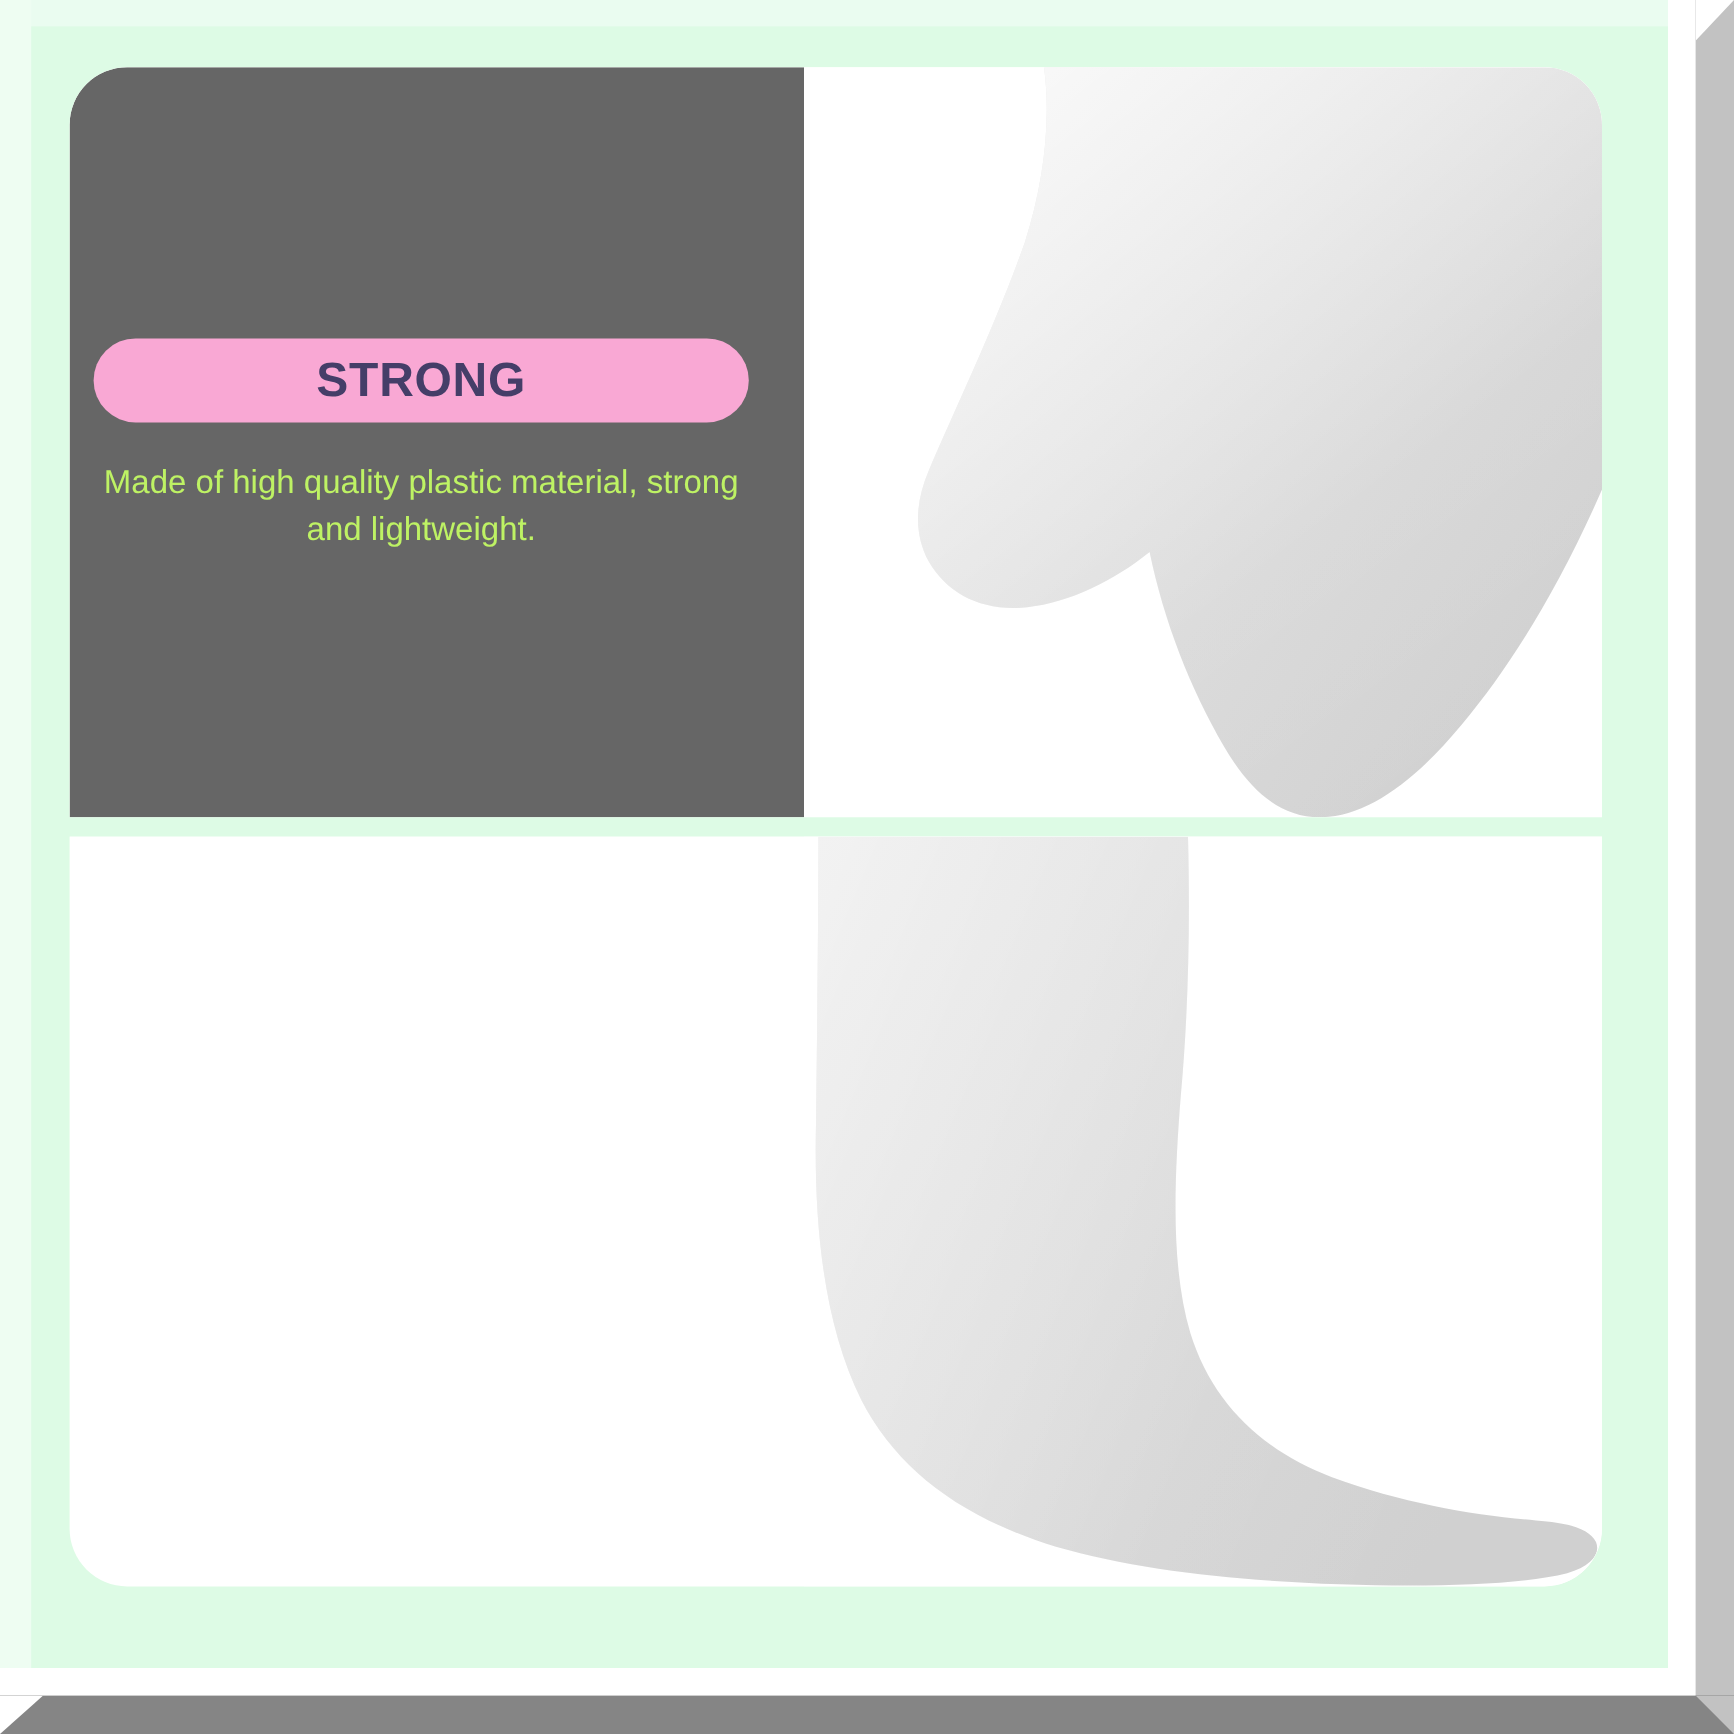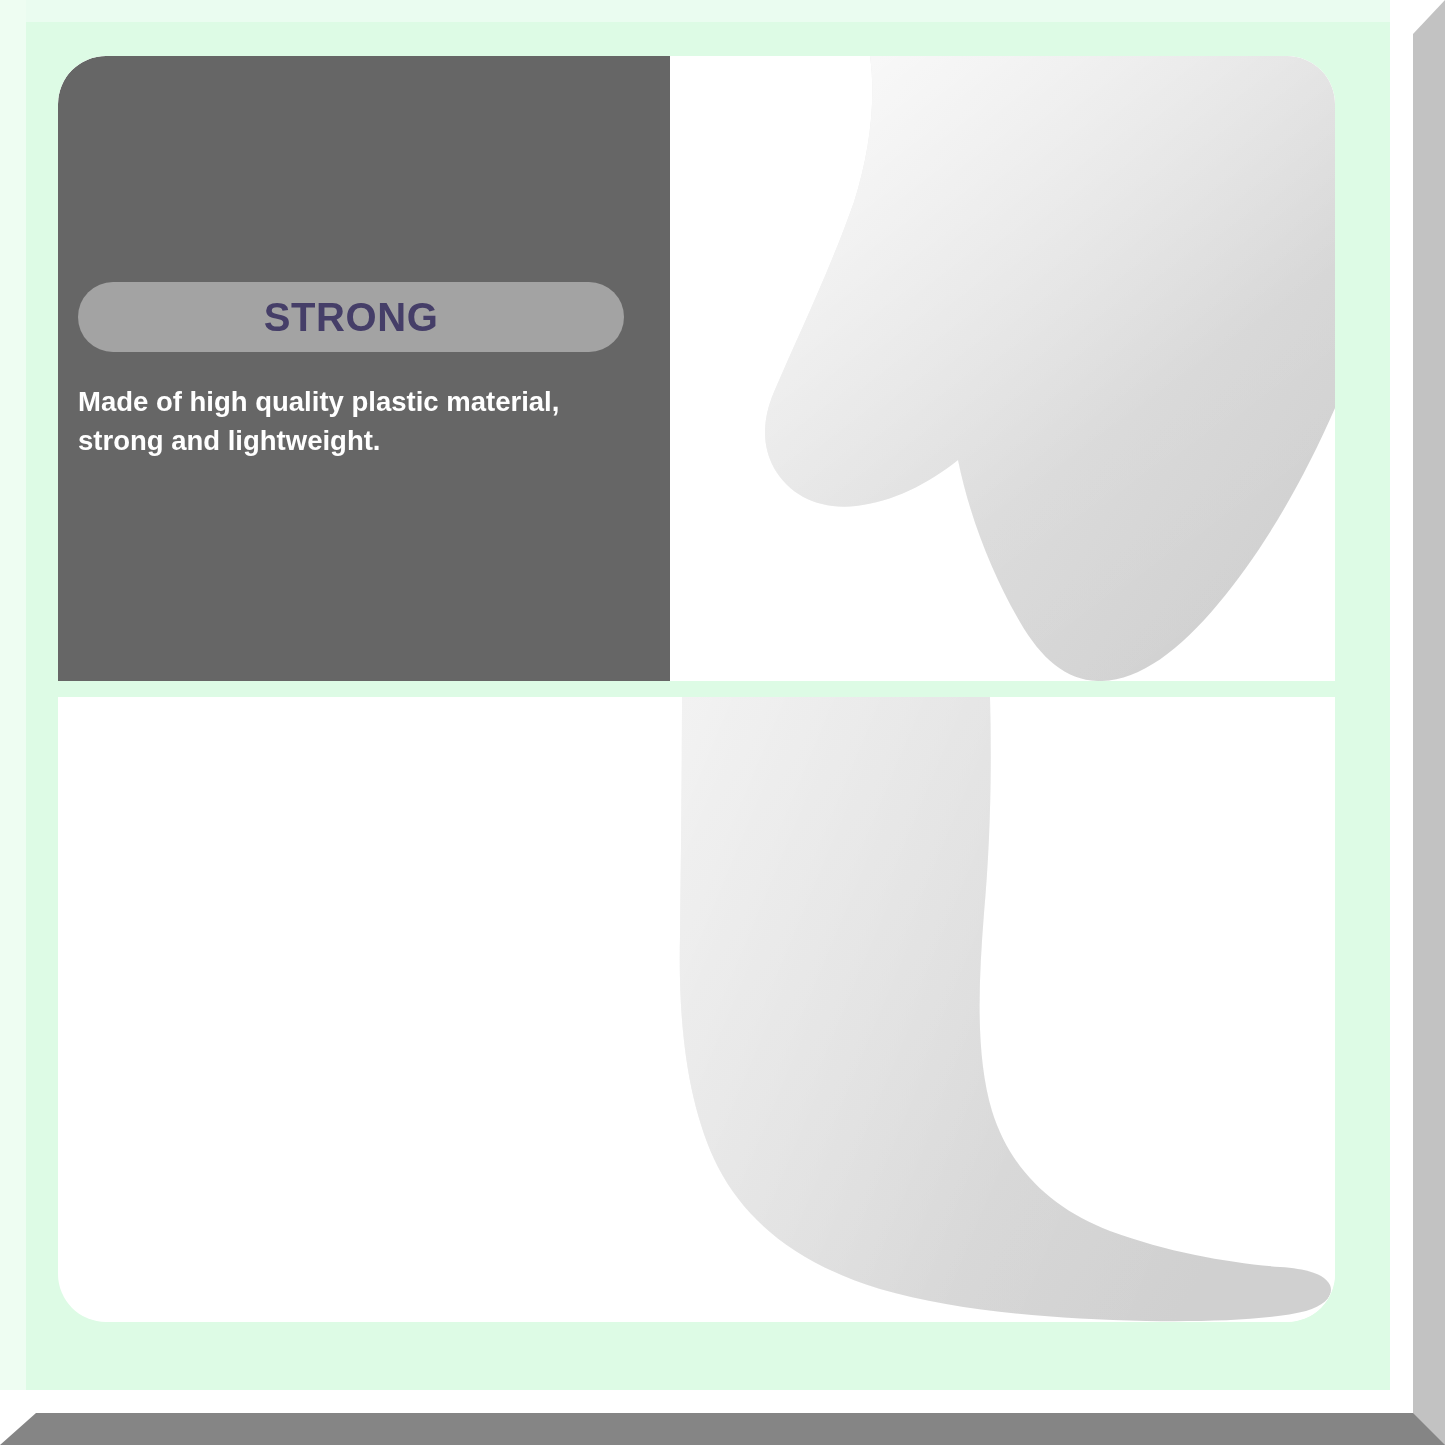--- a/index.html
+++ b/index.html
@@ -126,44 +126,44 @@
     position:absolute;
     left:20px;
     width:572px;
   }
   .panel.top    .info-stack { top:226px; }
   .panel.bottom .info-stack { top:258px; }
 
   .badge {
     width:546px;
     height:70px;
-    background:#a3a3a3;
+    background:#f9a8d4;
     border-radius:38px;
     display:flex;
     align-items:center;
     justify-content:center;
   }
   .badge-label {
     color:#453e68;
     font-weight:bold;
     letter-spacing:0.6px;
     line-height:1;
     white-space:nowrap;
   }
   .badge-label.sz-lg { font-size:40px; }
   .badge-label.sz-md { font-size:40px; }
 
   .blurb {
     margin-top:30px;
     width:546px;
-    color:#ffffff;
+    color:#bef264;
     font-size:27.5px;
     line-height:1.42;
-    text-align:left;
-    font-weight:700;
+    text-align:center;
+    font-weight:400;
   }
   .panel.bottom .blurb { margin-top:50px; }
 </style>
 </head>
 <body>
 
 <div id="page">
 
   <div class="mint-backdrop">
     <div class="mint-sheen-top"></div>

